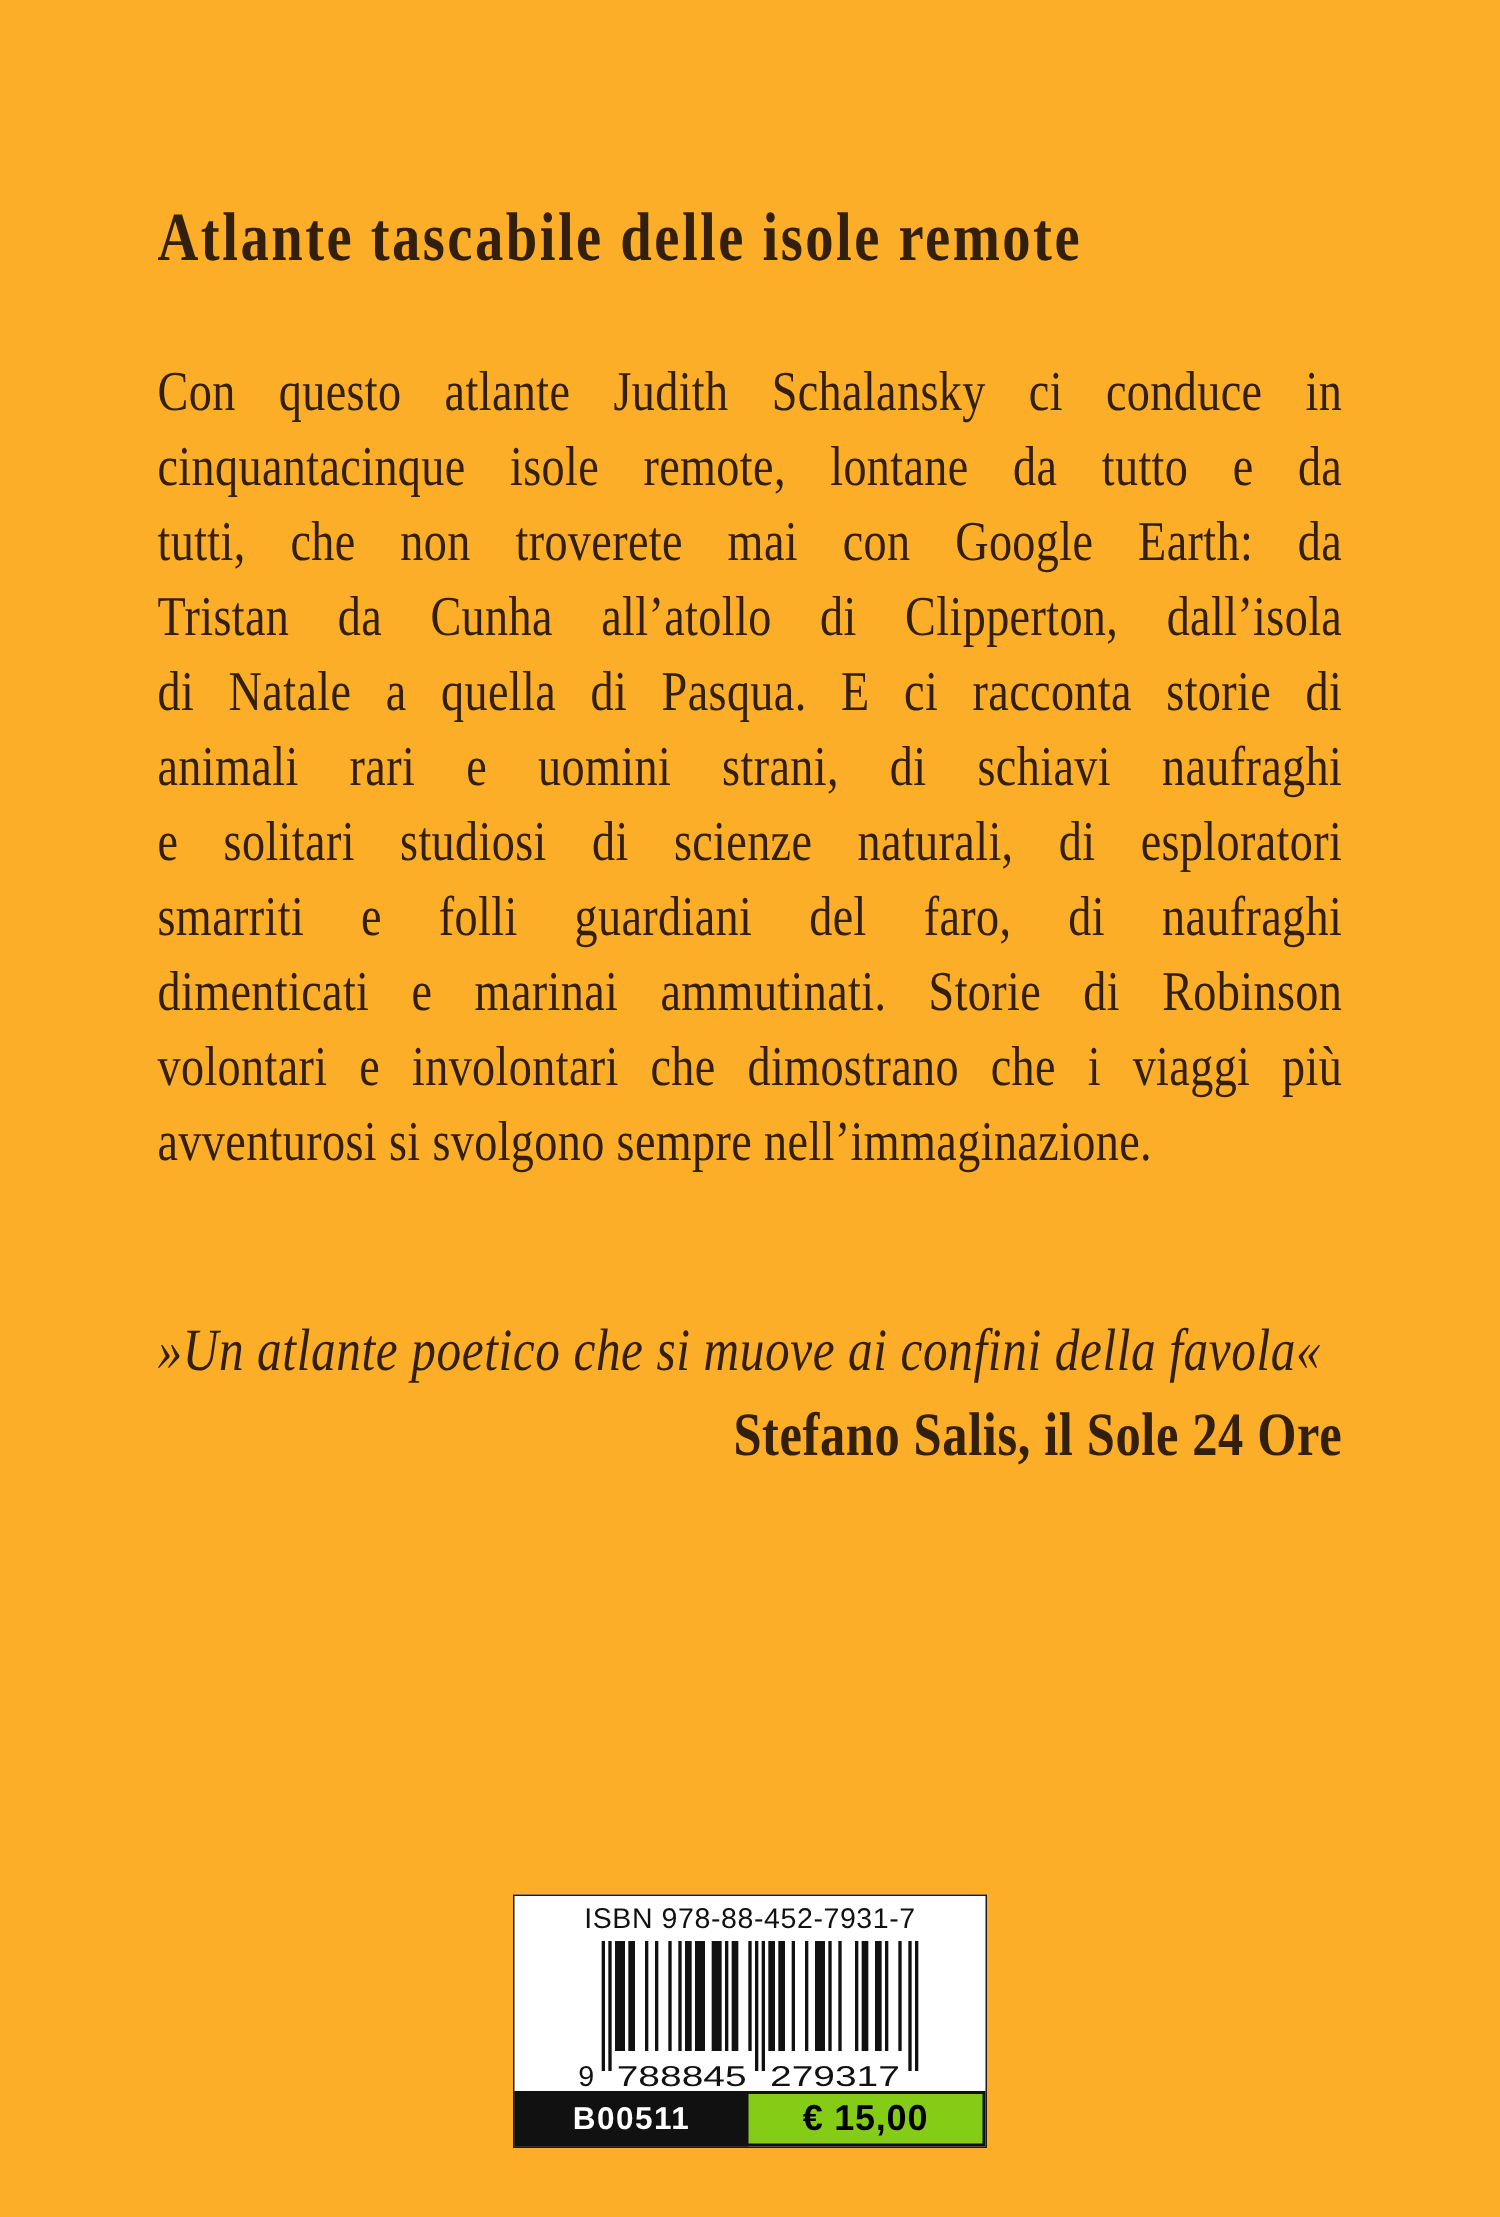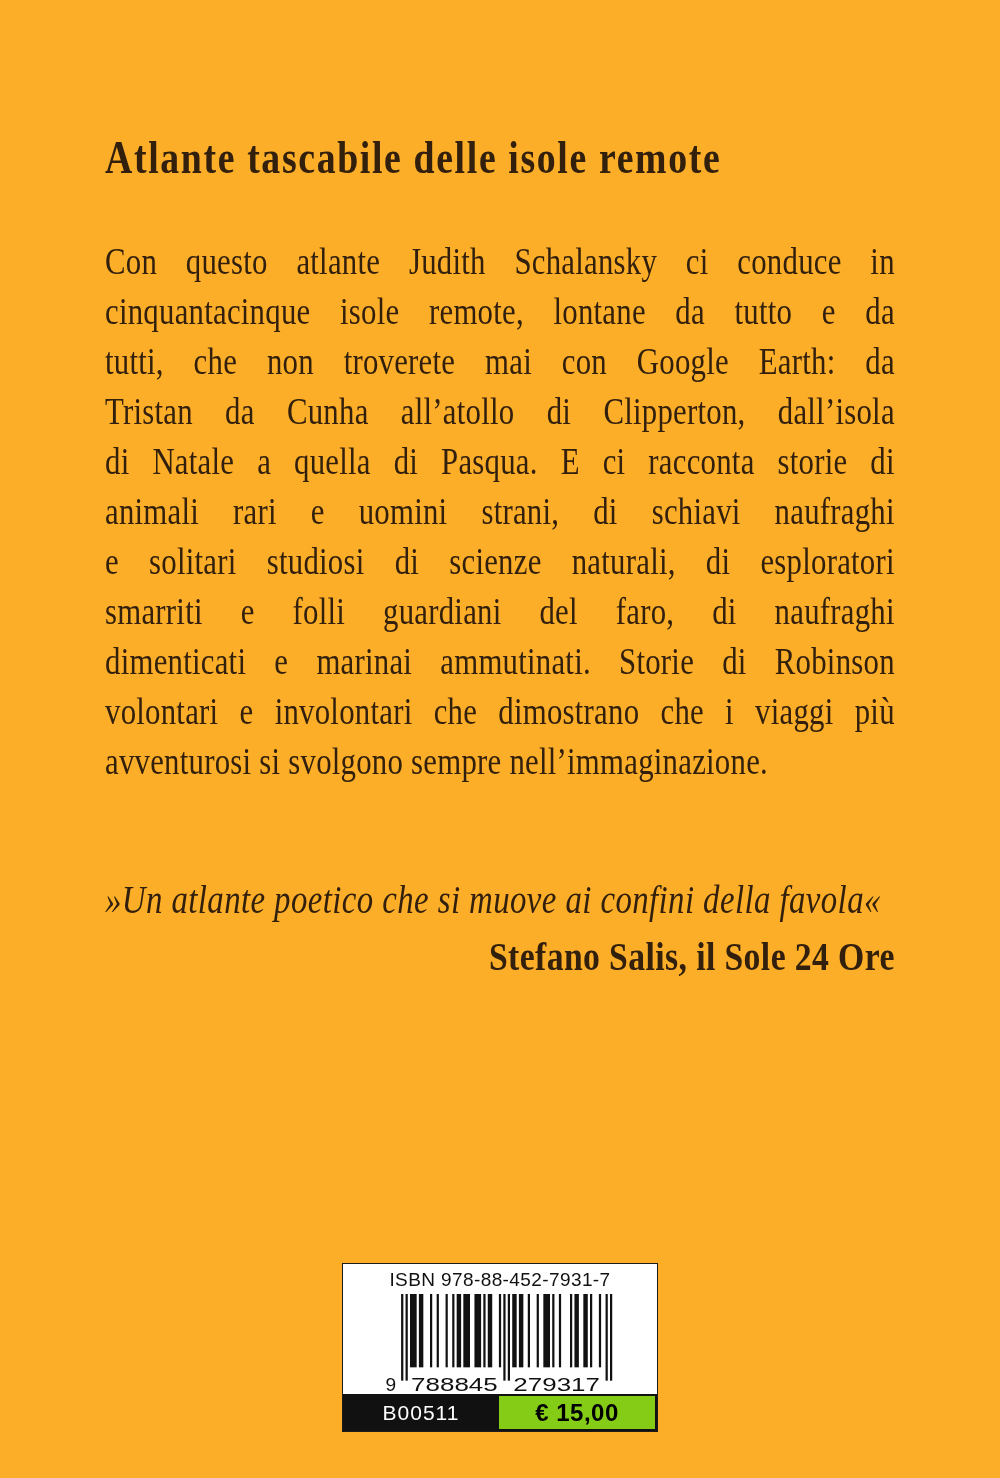--- a/index.html
+++ b/index.html
@@ -56,21 +56,21 @@
   }
   .barcode-svg{display:block;margin:0 auto;width:246px;height:100px;}
   .barcode-svg rect{fill:#111;}
   .barcode-svg text{
     font-family:"Liberation Sans", sans-serif;
     font-size:8.6px;fill:#111;
   }
   .label-row{display:flex;height:37px;background:#111;}
   .code-box{
     flex:1;display:flex;align-items:center;justify-content:center;
-    background:#111;color:#fff;font-weight:normal;font-size:21px;
+    background:#111;color:#fff;font-weight:bold;font-size:21px;
     letter-spacing:1px;
   }
   .price-box{
     flex:1;display:flex;align-items:center;justify-content:center;
     background:#84cc16;color:#000;font-weight:bold;font-size:24px;
     margin:2px 2px 2px 0;letter-spacing:0.5px;
   }
 </style>
 </head>
 <body>

